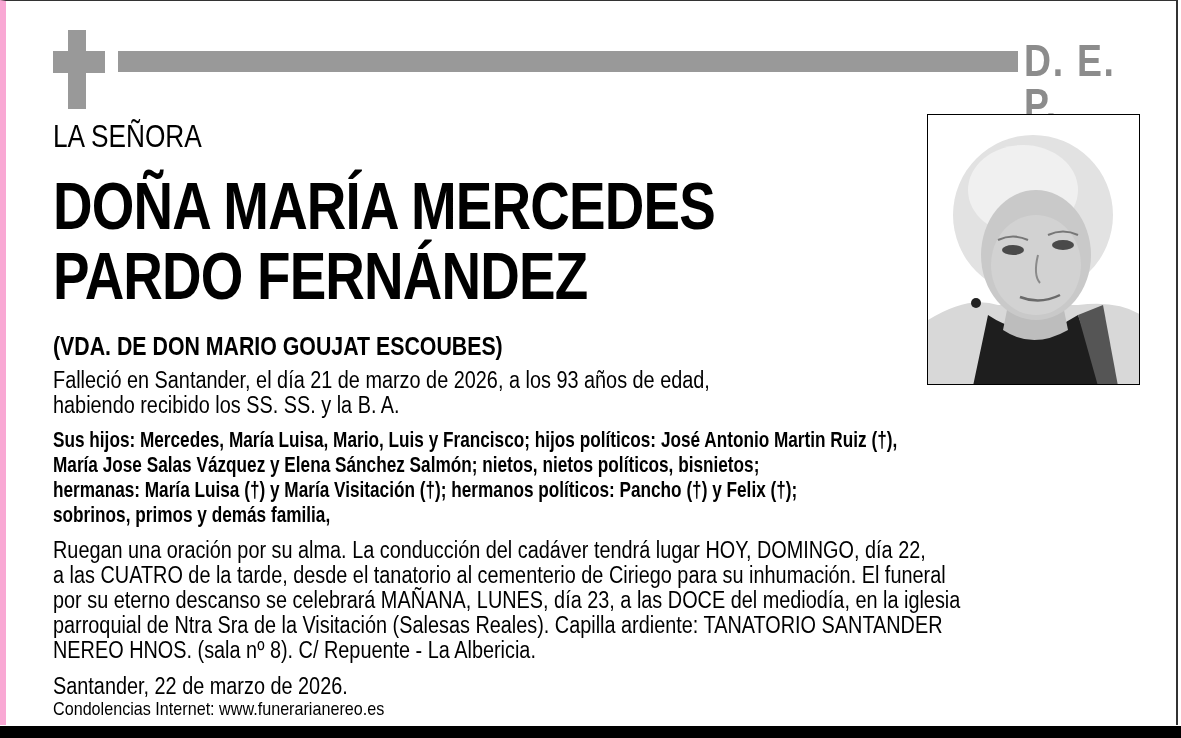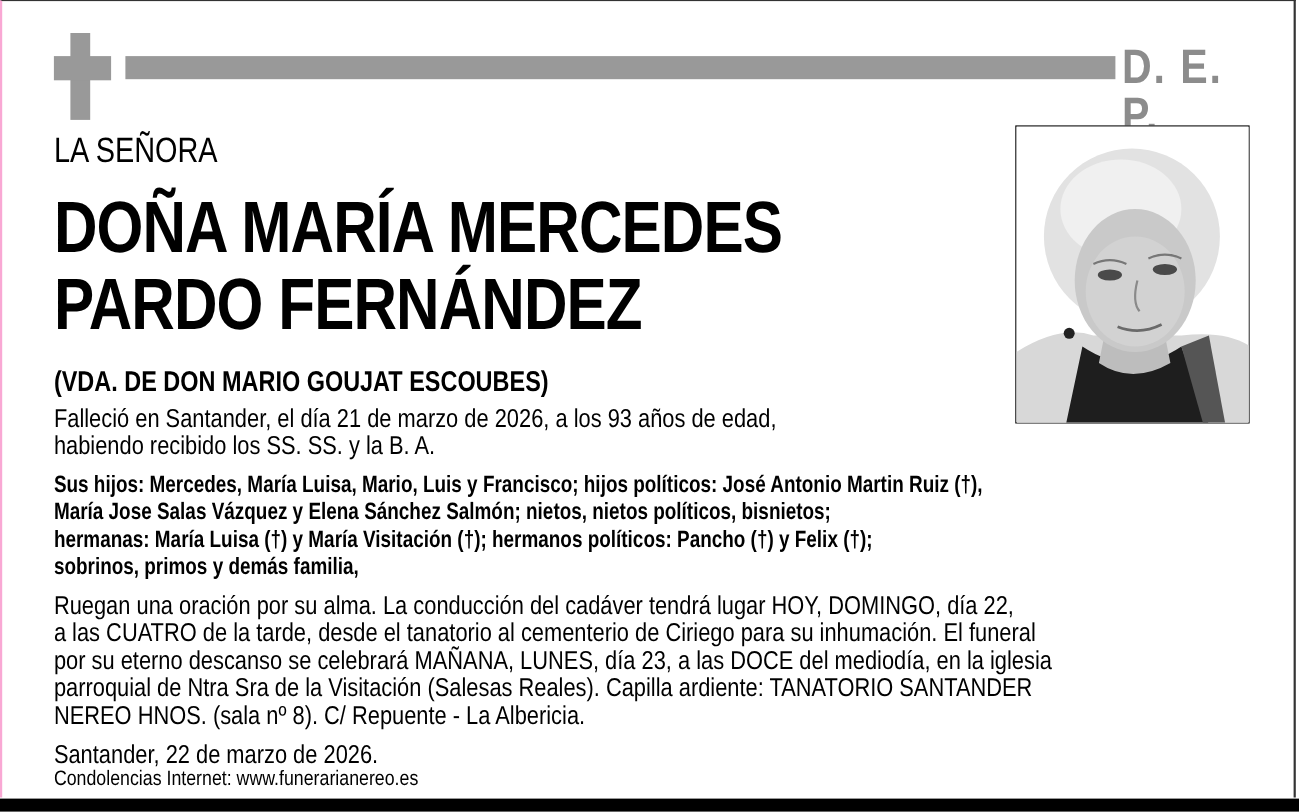--- a/index.html
+++ b/index.html
@@ -1,17 +1,17 @@
 <!DOCTYPE html>
 <html><head>
 <meta charset="utf-8">
 <style>
   html, body { margin:0; padding:0; background:#ffffff; }
   body { width:1181px; height:738px; position:relative; overflow:hidden; font-family:"Liberation Sans", sans-serif; color:#000; }
-  .frame { position:absolute; left:0; top:0; width:1178px; height:725px; border-top:1px solid #333; border-left:2px solid #f9a8d4; border-right:2px solid #333; box-sizing:border-box; background:#fff; }
+  .frame { position:absolute; left:0; top:0; width:1178px; height:725px; border-top:1px solid #333; border-left:6px solid #f9a8d4; border-right:2px solid #333; box-sizing:border-box; background:#fff; }
   .bottom-bar { position:absolute; left:0; top:726px; width:1181px; height:12px; background:#000; }
   .cross-v { position:absolute; left:62px; top:29px; width:18px; height:79px; background:#999; }
   .cross-h { position:absolute; left:47px; top:50px; width:52px; height:22px; background:#999; }
   .rule { position:absolute; left:112px; top:50px; width:900px; height:21px; background:#999; }
   .dep { position:absolute; left:1018px; top:38px; font-weight:bold; font-size:44px; line-height:44px; color:#8c8c8c; letter-spacing:2px; transform:scaleX(0.85); transform-origin:left top; }
   .photo { position:absolute; left:921px; top:113px; width:213px; height:271px; border:1.5px solid #000; box-sizing:border-box; overflow:hidden; background:#fff; }
   .txt { position:absolute; left:47px; white-space:nowrap; transform-origin:left top; }
   .title { top:117px; font-size:32px; line-height:36px; transform:scaleX(0.82); }
   .name { top:170px; font-size:66px; line-height:70px; font-weight:bold; letter-spacing:-1px; transform:scaleX(0.83); }
   .name2 { top:240px; }

